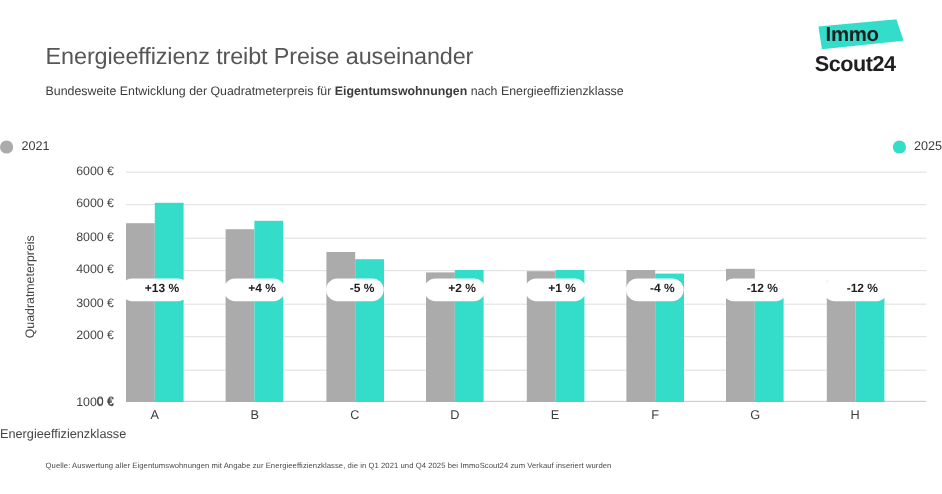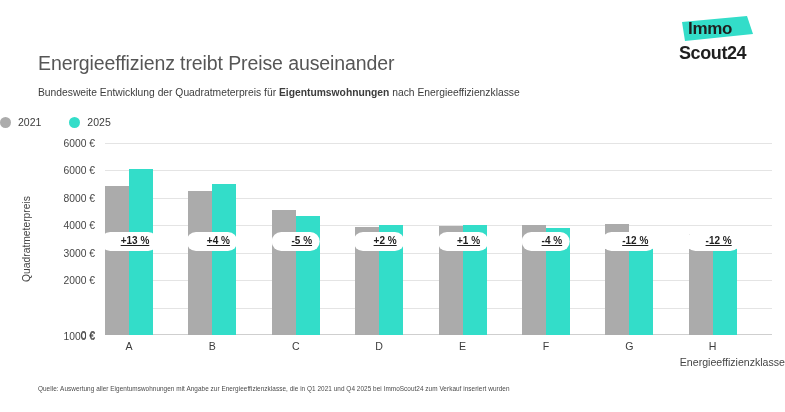--- a/index.html
+++ b/index.html
@@ -15,21 +15,20 @@
     overflow: hidden;
     position: relative;
   }
 
   
   .header {
     position: absolute;
     left: 38px;
     top: 34px;
     width: 620px;
-    margin-top: 16px;
   }
   .title-line1 {
     font-size: 19.5px;
     font-weight: 400;
     color: #565656;
     letter-spacing: -0.1px;
     line-height: 26px;
     white-space: nowrap;
   }
   .title-line2 {
@@ -86,23 +85,23 @@
     margin-top: 1px;
   }
 
   
   .legend {
     position: absolute;
     top: 116px;
     left: 0;
     width: 785px;
     display: flex;
-    justify-content: flex-start;
+    justify-content: space-between;
     align-items: center;
-    gap: 28px;
+    gap: 44px;
   }
   .legend-item {
     display: flex;
     align-items: center;
     gap: 7px;
   }
   .legend-dot {
     width: 11px;
     height: 11px;
     border-radius: 50%;
@@ -160,21 +159,21 @@
     transform: translate(-50%, -50%) rotate(-90deg);
     font-size: 10.3px;
     color: #454545;
     white-space: nowrap;
   }
   .xlabel {
     position: absolute;
     left: 0;
     top: 356px;
     width: 785px;
-    text-align: right;
+    text-align: left;
     font-size: 10.6px;
     color: #454545;
   }
   .group {
     position: absolute;
     bottom: 0;
     height: 192px;
   }
   .bar {
     position: absolute;
@@ -197,21 +196,20 @@
     transform: translateX(-50%);
     bottom: 84px;
     background: #ffffff;
     border-radius: 11px;
     padding: 3px 8px 4px 20px;
     font-size: 10px;
     font-weight: 700;
     color: #1f1f1f;
     white-space: nowrap;
     line-height: 12px;
-    text-decoration: underline;
   }
 
   
   .footnote {
     position: absolute;
     left: 38px;
     top: 385px;
     font-size: 6.4px;
     color: #4a4a4a;
     letter-spacing: 0.05px;

